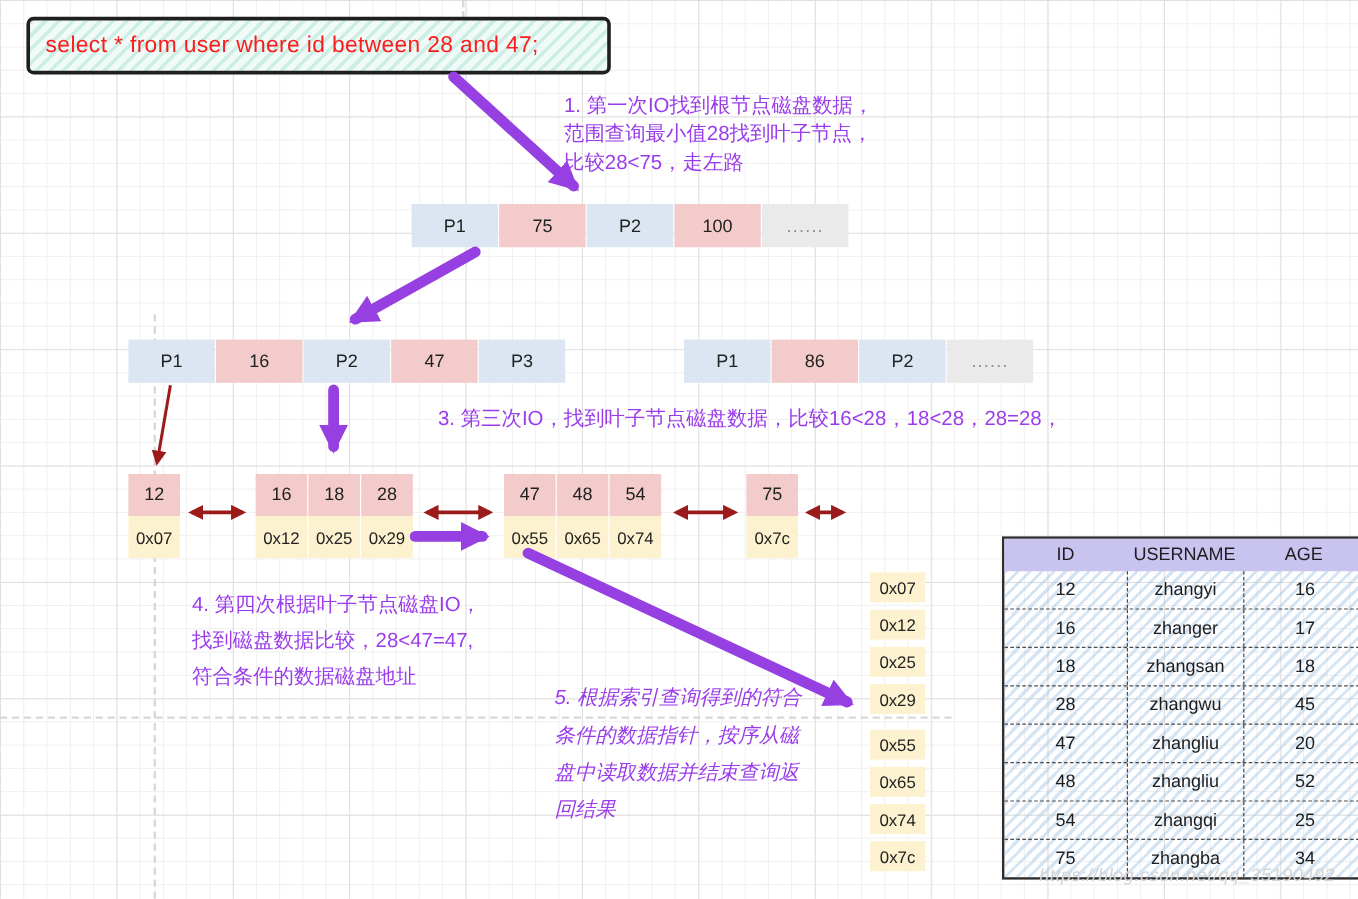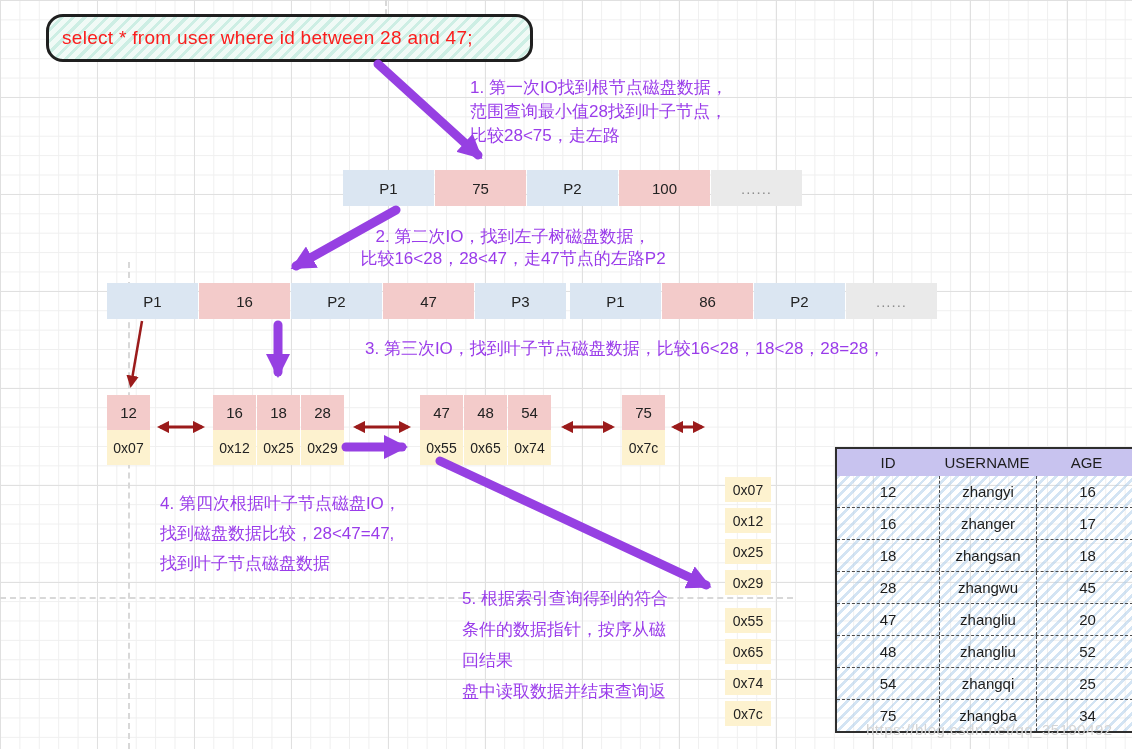--- a/index.html
+++ b/index.html
@@ -10,50 +10,50 @@
       linear-gradient(#e0e0e0 1px,transparent 1px),
       linear-gradient(90deg,#e0e0e0 1px,transparent 1px),
       linear-gradient(#efefef 1px,transparent 1px),
       linear-gradient(90deg,#efefef 1px,transparent 1px);
     background-size:97px 97px,97px 97px,19.4px 19.4px,19.4px 19.4px;
   }
   .guide-v{position:absolute;width:0;border-left:2px dashed #d8d8d8;}
   .guide-h{position:absolute;height:0;border-top:2px dashed #d8d8d8;}
   .sqlbox{
     position:absolute;left:22px;top:14px;width:468px;height:42px;
-    border:3px solid #1f1f1f;border-radius:17px;
+    border:3px solid #1f1f1f;border-radius:6px;
     background:repeating-linear-gradient(135deg,#cdeee4 0 3px,#f0faf6 3px 8px);
     display:flex;align-items:center;padding-left:13px;
-    font-size:19px;color:#fb1d1d;letter-spacing:.3px;margin-left:24px;
+    font-size:19px;color:#fb1d1d;letter-spacing:.3px;
   }
   .node{position:absolute;display:flex;gap:1px;}
   .cell{display:flex;align-items:center;justify-content:center;font-size:15px;color:#222;}
   .cell.blue{background:#dbe6f2;}
   .cell.pink{background:#f3cbca;}
   .cell.gray{background:#eaeaea;color:#8d8d8d;letter-spacing:1px;}
   .cell.yellow{background:#fdf2cf;font-size:14px;}
-  .w68{width:91px;height:36px;}
+  .w68{width:72px;height:36px;}
   .w43{width:43px;height:35px;}
   .leaf{position:absolute;display:flex;flex-direction:column;gap:0;}
   .leaf .lrow{display:flex;gap:1px;}
   .addr{position:absolute;left:725px;width:46px;height:25px;background:#fdf2cf;
         display:flex;align-items:center;justify-content:center;font-size:14px;color:#222;}
   .note{position:absolute;color:#9a3cea;font-size:17px;white-space:nowrap;}
   .note div{white-space:nowrap;}
   .rtable{position:absolute;left:795px;top:447px;width:301px;border:2px solid #2e2e2e;margin-left:40px;}
   .thead{display:flex;height:27px;background:#c8c3ef;}
   .thead .tc{border:none;}
   .trow{display:flex;height:31px;
         background:repeating-linear-gradient(135deg,rgba(164,199,231,.48) 0 2.5px,rgba(255,255,255,0) 2.5px 7px);
         border-top:1px dashed #4a4a4a;}
   .tc{display:flex;align-items:center;justify-content:center;font-size:15px;color:#1d1d1d;}
   .tc.c1{width:102px;} .tc.c2{width:96px;border-left:1px dashed #4a4a4a;border-right:1px dashed #4a4a4a;} .tc.c3{flex:1;}
   .thead .tc.c2{border-left:none;border-right:none;}
   .overlay{position:absolute;left:0;top:0;pointer-events:none;}
-  .watermark{position:absolute;left:866px;top:721px;font-size:15px;color:#d5d5d5;letter-spacing:.5px;}
+  .watermark{position:absolute;left:866px;top:721px;font-size:15px;color:#d5d5d5;letter-spacing:.5px;font-style:italic;}
 </style>
 </head>
 <body>
 
 <div class="canvas">
 
   <div class="guide-v" style="left:385px;top:0;height:62px;"></div>
   <div class="guide-v" style="left:128px;top:262px;height:487px;"></div>
   <div class="guide-h" style="left:0;top:597px;width:793px;"></div>
 
@@ -208,37 +208,33 @@
     <line x1="564" y1="427" x2="612" y2="427" stroke="#9b1b1b" stroke-width="3" marker-start="url(#ra)" marker-end="url(#ra)"></line>
     <line x1="674" y1="427" x2="702" y2="427" stroke="#9b1b1b" stroke-width="3" marker-start="url(#ra)" marker-end="url(#ra)"></line>
   </svg>
 
   <div class="note" style="left:470px;top:76px;line-height:24px;">
     <div>1. 第一次IO找到根节点磁盘数据，</div>
     <div>范围查询最小值28找到叶子节点，</div>
     <div>比较28&lt;75，走左路</div>
   </div>
 
-  <div class="note" style="left:340px;top:226px;width:346px;line-height:22px;text-align:center;">
-    <div>2. 第二次IO，找到左子树磁盘数据，</div>
-    <div>比较16&lt;28，28&lt;47，走47节点的左路P2</div>
-  </div>
 
   <div class="note" style="left:365px;top:338px;line-height:22px;">
     <div>3. 第三次IO，找到叶子节点磁盘数据，比较16&lt;28，18&lt;28，28=28，</div>
   </div>
 
   <div class="note" style="left:160px;top:489px;line-height:30px;">
     <div>4. 第四次根据叶子节点磁盘IO，</div>
     <div>找到磁盘数据比较，28&lt;47=47,</div>
-    <div>找到叶子节点磁盘数据</div>
-  </div>
-
-  <div class="note" style="left:462px;top:583px;line-height:31px;">
+    <div>符合条件的数据磁盘地址</div>
+  </div>
+
+  <div class="note" style="left:462px;top:566px;line-height:31px;font-style:italic;">
     <div>5. 根据索引查询得到的符合</div>
     <div>条件的数据指针，按序从磁</div>
+    <div>盘中读取数据并结束查询返</div>
     <div>回结果</div>
-    <div>盘中读取数据并结束查询返</div>
   </div>
 
   <div class="watermark">https://blog.csdn.net/qq_35190492</div>
 
 </div>
 
 </body></html>

